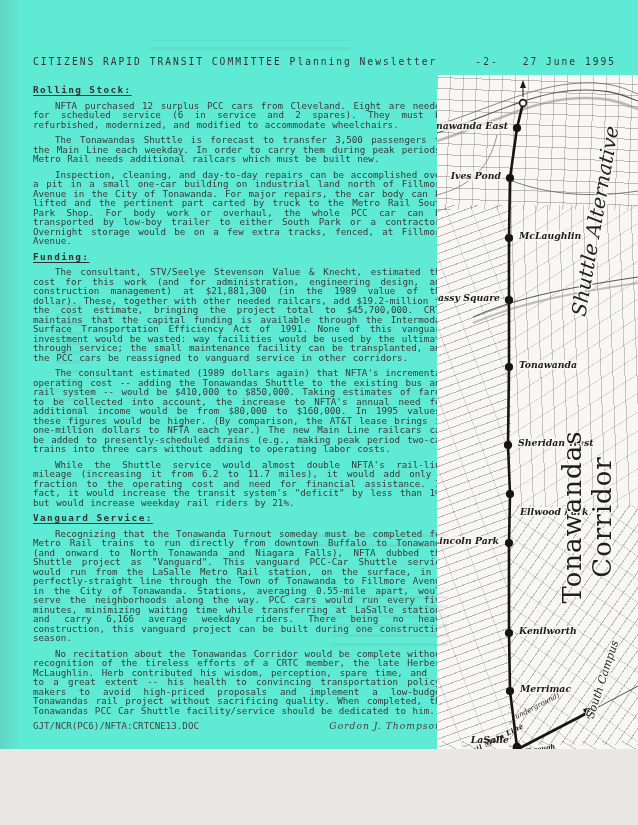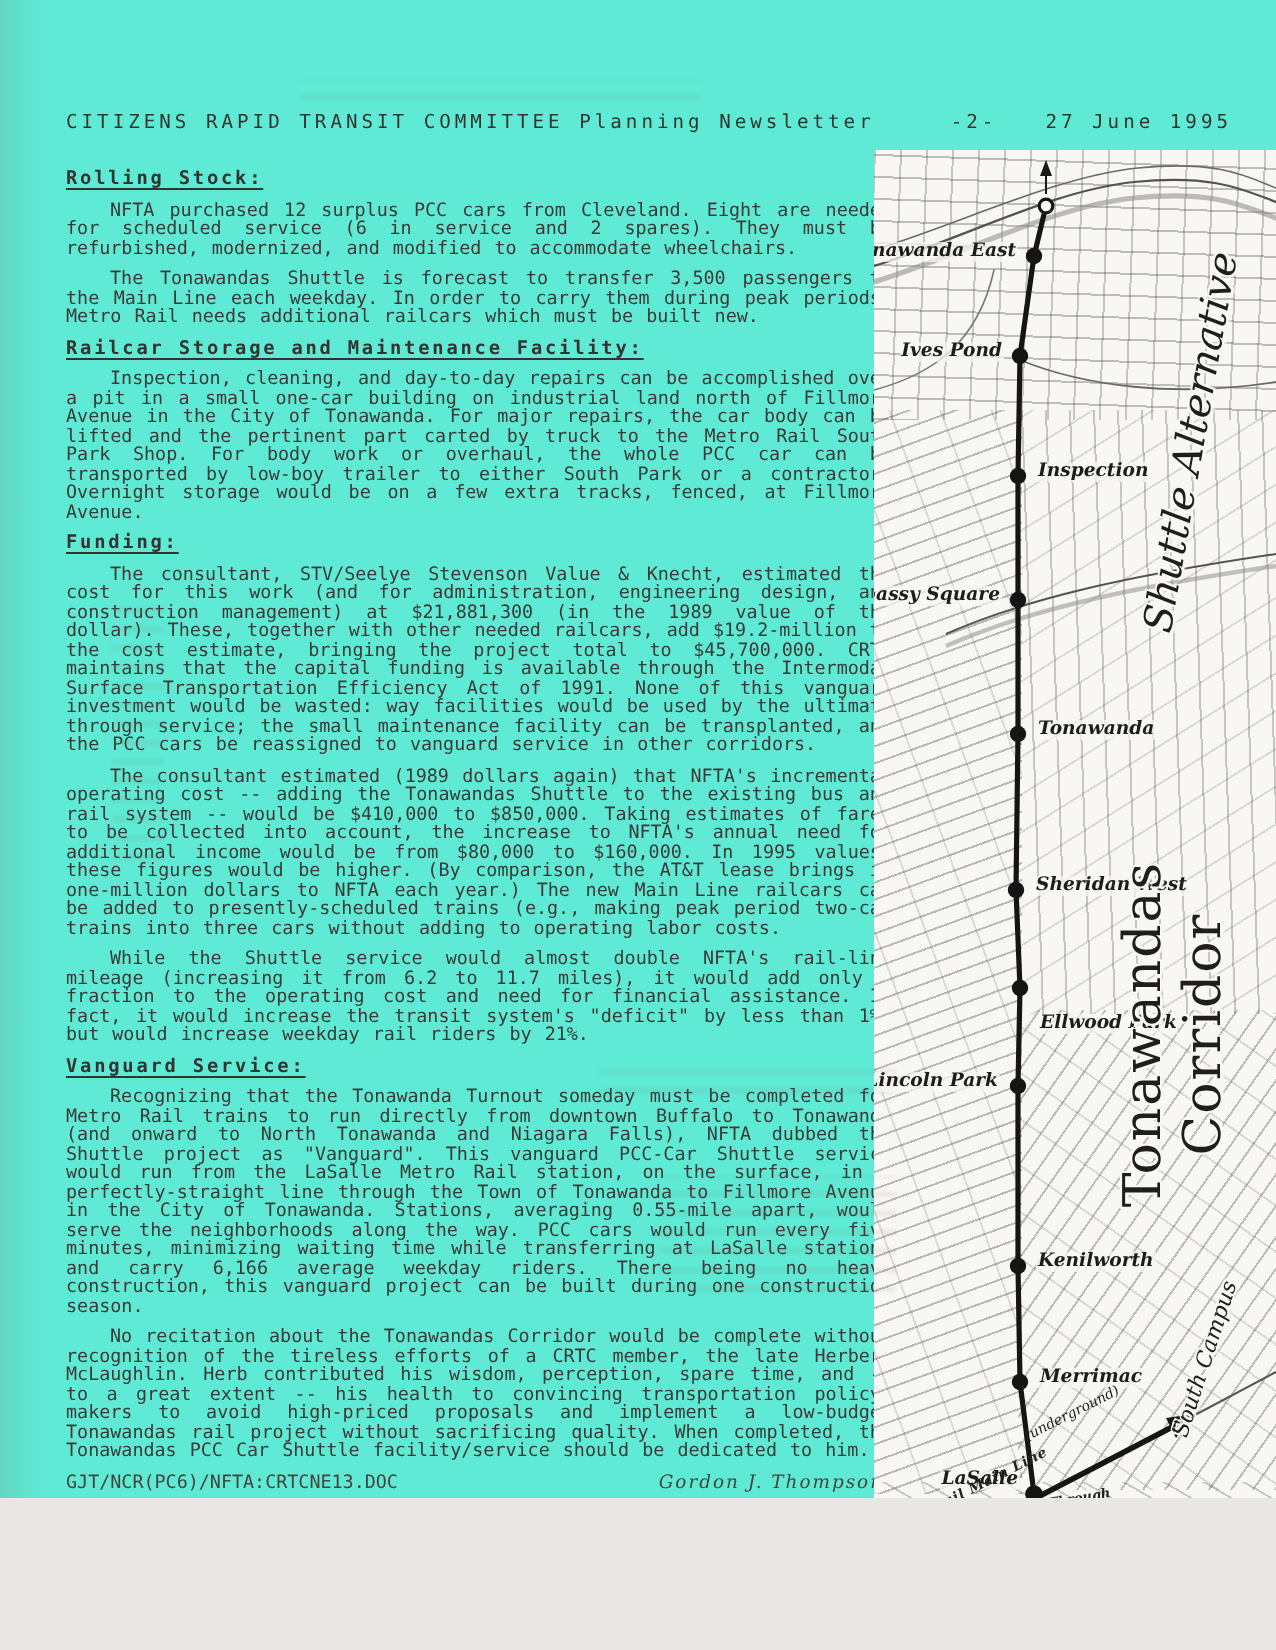--- a/index.html
+++ b/index.html
@@ -76,21 +76,20 @@
 
   <div class="col">
 
     <div class="sec">
       <h2>Rolling Stock:</h2>
       <p>NFTA purchased 12 surplus PCC cars from Cleveland.  Eight are needed for scheduled service (6 in service and 2 spares).  They must be refurbished, modernized, and modified to accommodate wheelchairs.</p>
       <p>The Tonawandas Shuttle is forecast to transfer 3,500 passengers to the Main Line each weekday.  In order to carry them during peak periods, Metro Rail needs additional railcars which must be built new.</p>
     </div>
 
     <div class="sec">
-      <h2>Railcar Storage and Maintenance Facility:</h2>
       <p>Inspection, cleaning, and day-to-day repairs can be accomplished over a pit in a small one-car building on industrial land north of Fillmore Avenue in the City of Tonawanda.  For major repairs, the car body can be lifted and the pertinent part carted by truck to the Metro Rail South Park Shop.  For body work or overhaul, the whole PCC car can be transported by low-boy trailer to either South Park or a contractor.  Overnight storage would be on a few extra tracks, fenced, at Fillmore Avenue.</p>
     </div>
 
     <div class="sec">
       <h2>Funding:</h2>
       <p>The consultant, STV/Seelye Stevenson Value &amp; Knecht, estimated the cost for this work (and for administration, engineering design, and construction management) at $21,881,300 (in the 1989 value of the dollar).  These, together with other needed railcars, add $19.2-million to the cost estimate, bringing the project total to $45,700,000.  CRTC maintains that the capital funding is available through the Intermodal Surface Transportation Efficiency Act of 1991.  None of this vanguard investment would be wasted: way facilities would be used by the ultimate through service; the small maintenance facility can be transplanted, and the PCC cars be reassigned to vanguard service in other corridors.</p>
       <p>The consultant estimated (1989 dollars again) that NFTA's incremental operating cost -- adding the Tonawandas Shuttle to the existing bus and rail system -- would be $410,000 to $850,000.  Taking estimates of fares to be collected into account, the increase to NFTA's annual need for additional income would be from $80,000 to $160,000.  In 1995 values, these figures would be higher.  (By comparison, the AT&amp;T lease brings in one-million dollars to NFTA each year.)  The new Main Line railcars can be added to presently-scheduled trains (e.g., making peak period two-car trains into three cars without adding to operating labor costs.</p>
       <p>While the Shuttle service would almost double NFTA's rail-line mileage (increasing it from 6.2 to 11.7 miles), it would add only a fraction to the operating cost and need for financial assistance.  In fact, it would increase the transit system's "deficit" by less than 1%, but would increase weekday rail riders by 21%.</p>
     </div>
 
@@ -156,21 +155,21 @@
         <circle cx="73" cy="419" r="4.1"></circle>
         <circle cx="72" cy="468" r="4.1"></circle>
         <circle cx="72" cy="558" r="4.1"></circle>
         <circle cx="73" cy="616" r="4.1"></circle>
         <circle cx="80" cy="672" r="4.4"></circle>
       </g>
     </svg>
 
     <span class="stn" style="right:129px;top:46px;">Tonawanda East</span>
     <span class="stn" style="right:136px;top:96px;text-align:center;">Ives Pond</span>
-    <span class="stn" style="left:81px;top:156px;">Inspection</span>
+    <span class="stn" style="left:81px;top:156px;">McLaughlin</span>
     <span class="stn" style="right:137px;top:218px;">Embassy Square</span>
     <span class="stn" style="left:81px;top:285px;">Tonawanda</span>
     <span class="stn" style="left:80px;top:363px;">Sheridan West</span>
     <span class="stn" style="left:82px;top:432px;">Ellwood Park</span>
     <span class="stn" style="right:138px;top:461px;">Lincoln Park</span>
     <span class="stn" style="left:81px;top:551px;">Kenilworth</span>
     <span class="stn" style="left:82px;top:609px;">Merrimac</span>
     <span class="stn" style="right:128px;top:660px;">LaSalle</span>
 
     <div class="rot" id="corridorLbl">Tonawandas Corridor</div>

